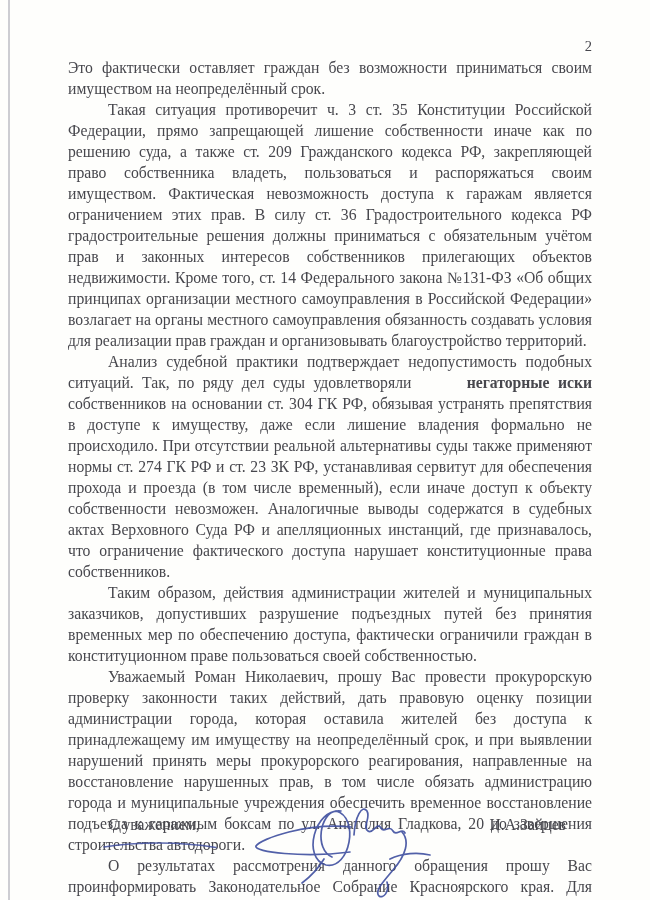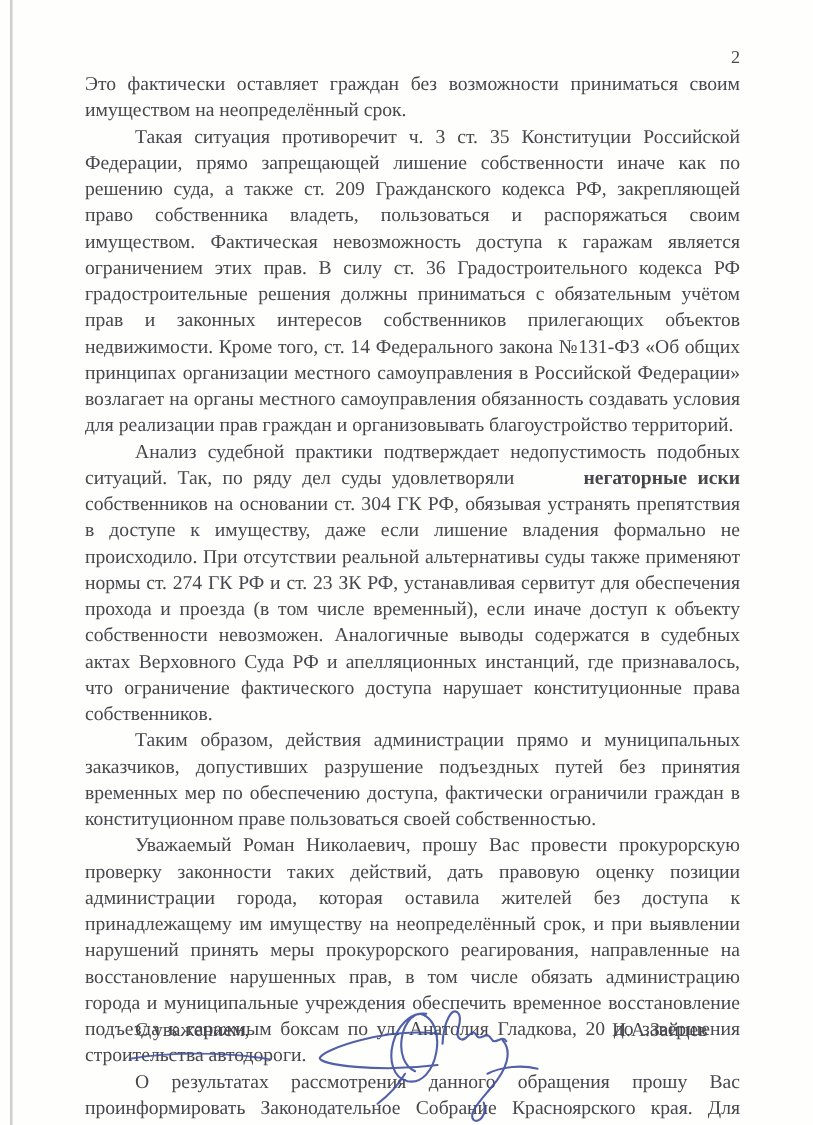--- a/index.html
+++ b/index.html
@@ -48,21 +48,21 @@
 <div class="page">
 
   <div class="edge-line"></div>
 
   <div class="page-number">2</div>
 
   <div class="body-text">
     <p class="first">Это фактически оставляет граждан без возможности приниматься своим имуществом на неопределённый срок.</p>
     <p>Такая ситуация противоречит ч. 3 ст. 35 Конституции Российской Федерации, прямо запрещающей лишение собственности иначе как по решению суда, а также ст. 209 Гражданского кодекса РФ, закрепляющей право собственника владеть, пользоваться и распоряжаться своим имуществом. Фактическая невозможность доступа к гаражам является ограничением этих прав. В силу ст. 36 Градостроительного кодекса РФ градостроительные решения должны приниматься с обязательным учётом прав и законных интересов собственников прилегающих объектов недвижимости. Кроме того, ст. 14 Федерального закона №131-ФЗ «Об общих принципах организации местного самоуправления в Российской Федерации» возлагает на органы местного самоуправления обязанность создавать условия для реализации прав граждан и организовывать благоустройство территорий.</p>
     <p><span>Анализ судебной практики подтверждает недопустимость подобных ситуаций. Так, по ряду дел суды удовлетворяли </span><b>негаторные иски</b><span> собственников на основании ст. 304 ГК РФ, обязывая устранять препятствия в доступе к имуществу, даже если лишение владения формально не происходило. При отсутствии реальной альтернативы суды также применяют нормы ст. 274 ГК РФ и ст. 23 ЗК РФ, устанавливая сервитут для обеспечения прохода и проезда (в том числе временный), если иначе доступ к объекту собственности невозможен. Аналогичные выводы содержатся в судебных актах Верховного Суда РФ и апелляционных инстанций, где признавалось, что ограничение фактического доступа нарушает конституционные права собственников.</span></p>
-    <p>Таким образом, действия администрации прямо и муниципальных заказчиков, допустивших разрушение подъездных путей без принятия временных мер по обеспечению доступа, фактически ограничили граждан в конституционном праве пользоваться своей собственностью.</p>
+    <p>Таким образом, действия администрации жителей и муниципальных заказчиков, допустивших разрушение подъездных путей без принятия временных мер по обеспечению доступа, фактически ограничили граждан в конституционном праве пользоваться своей собственностью.</p>
     <p>Уважаемый Роман Николаевич, прошу Вас провести прокурорскую проверку законности таких действий, дать правовую оценку позиции администрации города, которая оставила жителей без доступа к принадлежащему им имуществу на неопределённый срок, и при выявлении нарушений принять меры прокурорского реагирования, направленные на восстановление нарушенных прав, в том числе обязать администрацию города и муниципальные учреждения обеспечить временное восстановление подъезда к гаражным боксам по ул. Анатолия Гладкова, 20 до завершения строительства автодороги.</p>
     <p>О результатах рассмотрения данного обращения прошу Вас проинформировать Законодательное Собрание Красноярского края. Для оперативности копию ответа прошу Вас направить по электронной почте sobranie@sobranie.info.</p>
 
   </div>
 
   <div class="closing-row">
     <span class="closing">С уважением,</span>
     <svg class="pen-underline" width="120" height="12" viewBox="0 0 120 12">
       <path d="M2 8 C 35 2.5, 78 2.5, 114 8.5" stroke-width="1.5" opacity="0.85"></path>
     </svg>

